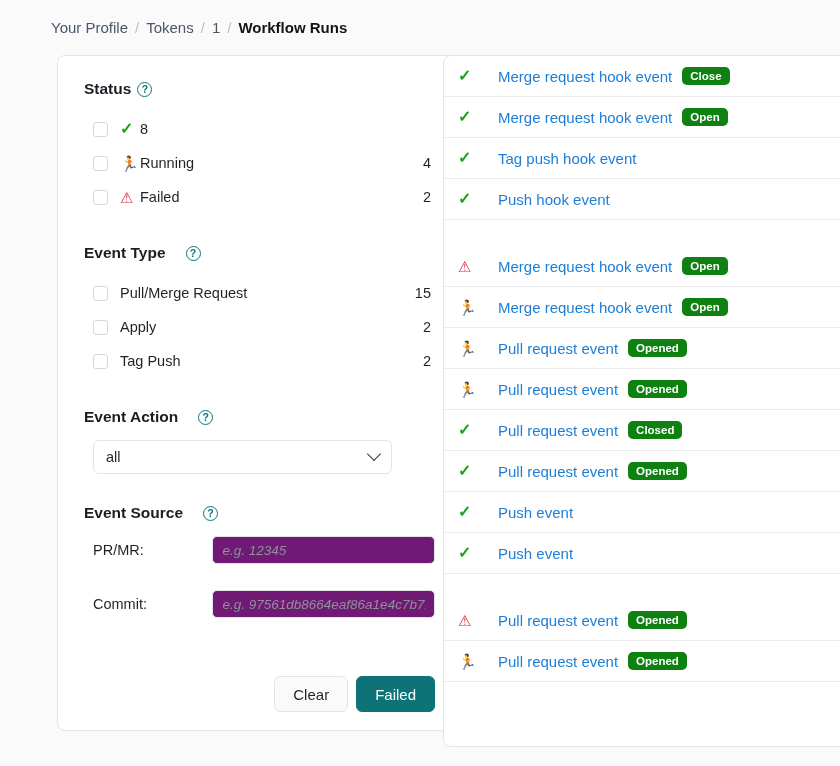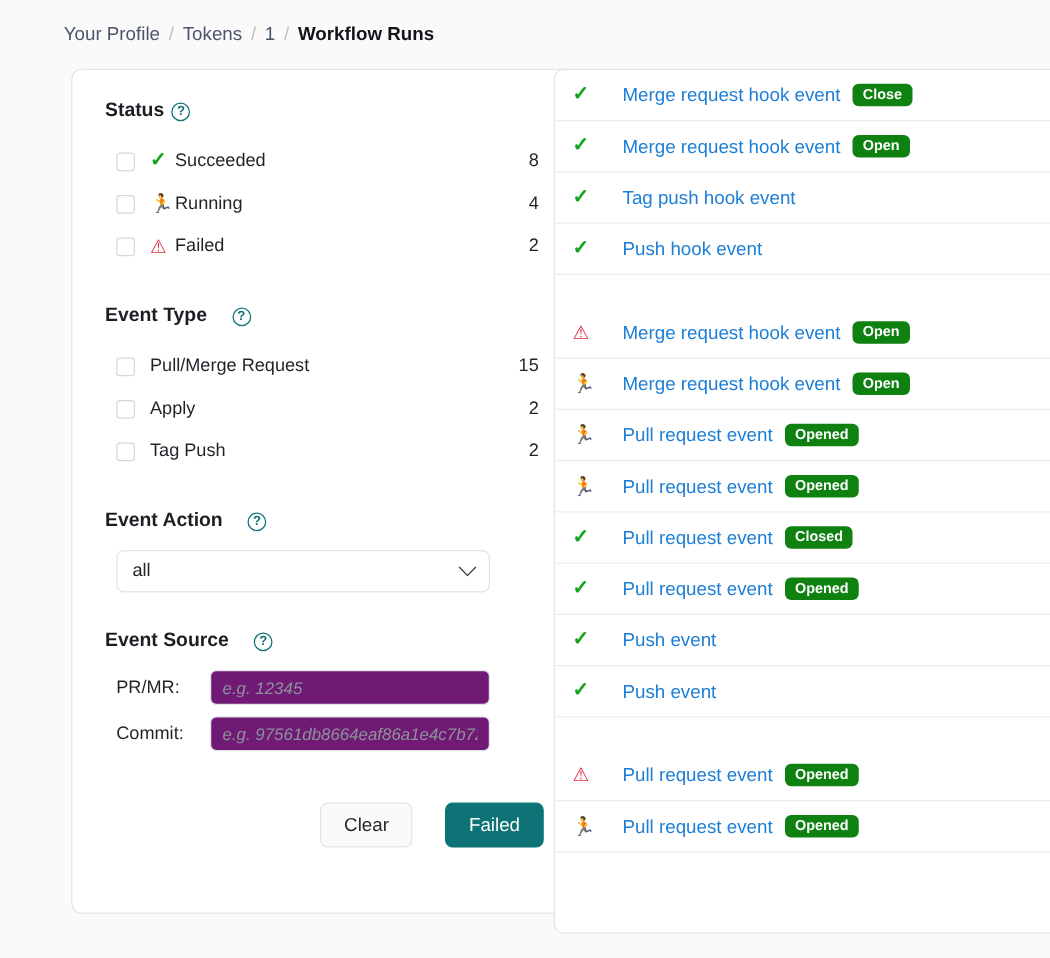--- a/index.html
+++ b/index.html
@@ -120,41 +120,41 @@
   .select-chevron {
     position: absolute; right: 13px; top: 11px;
     width: 10px; height: 10px;
     border-right: 1.8px solid #31363c;
     border-bottom: 1.8px solid #31363c;
     transform: rotate(45deg);
     margin-top: -2px;
   }
 
   
-  .src-row { display: flex; align-items: center; margin-bottom: 9px; padding-left: 9px; }
+  .src-row { display: flex; align-items: center; margin-bottom: 26px; padding-left: 9px; gap: 45px; }
   .src-label { width: 75px; font-size: 14.5px; color: #1f2328; }
   .src-input {
     width: 224px; height: 28px;
     border: 1px solid #e1e4e8;
     border-radius: 5px;
     background: #701a75;
     font-size: 13.5px;
     font-style: italic;
     color: #8b9299;
     font-family: "Liberation Sans", sans-serif;
     padding: 0 9px;
     outline: none;
     overflow: hidden;
     text-overflow: clip;
     white-space: nowrap;
   }
   .src-input::placeholder { color: #8b9299; font-style: italic; }
 
   
-  .btn-row { display: flex; justify-content: flex-end; gap: 26px; padding: 32px 26px 0 0; }
+  .btn-row { display: flex; justify-content: flex-end; gap: 8px; padding: 32px 26px 0 0; }
   .btn {
     height: 36px;
     border-radius: 6px;
     font-size: 15px;
     font-family: "Liberation Sans", sans-serif;
     display: flex; align-items: center; justify-content: center;
     cursor: pointer;
   }
   .btn-clear { background: #fafafa; border: 1px solid #e1e4e8; color: #1f2328; padding: 0 18px; }
   .btn-apply { background: #0d7377; border: 1px solid #0d7377; color: #ffffff; padding: 0 18px; }
@@ -204,21 +204,20 @@
     <div class="section-title">
       <span>Status</span>
       <span class="help-icon">?</span>
     </div>
     <div id="status-rows">
         <div class="filter-row">
           <span class="cbox"></span>
           <span class="row-icon">
             <span class="ic-check">✓</span>
           </span>
-          <span class="row-label">Succeeded</span>
           <span class="row-count">8</span>
         </div>
         <div class="filter-row">
           <span class="cbox"></span>
           <span class="row-icon">
             <span class="ic-run">🏃</span>
           </span>
           <span class="row-label">Running</span>
           <span class="row-count">4</span>
         </div>

